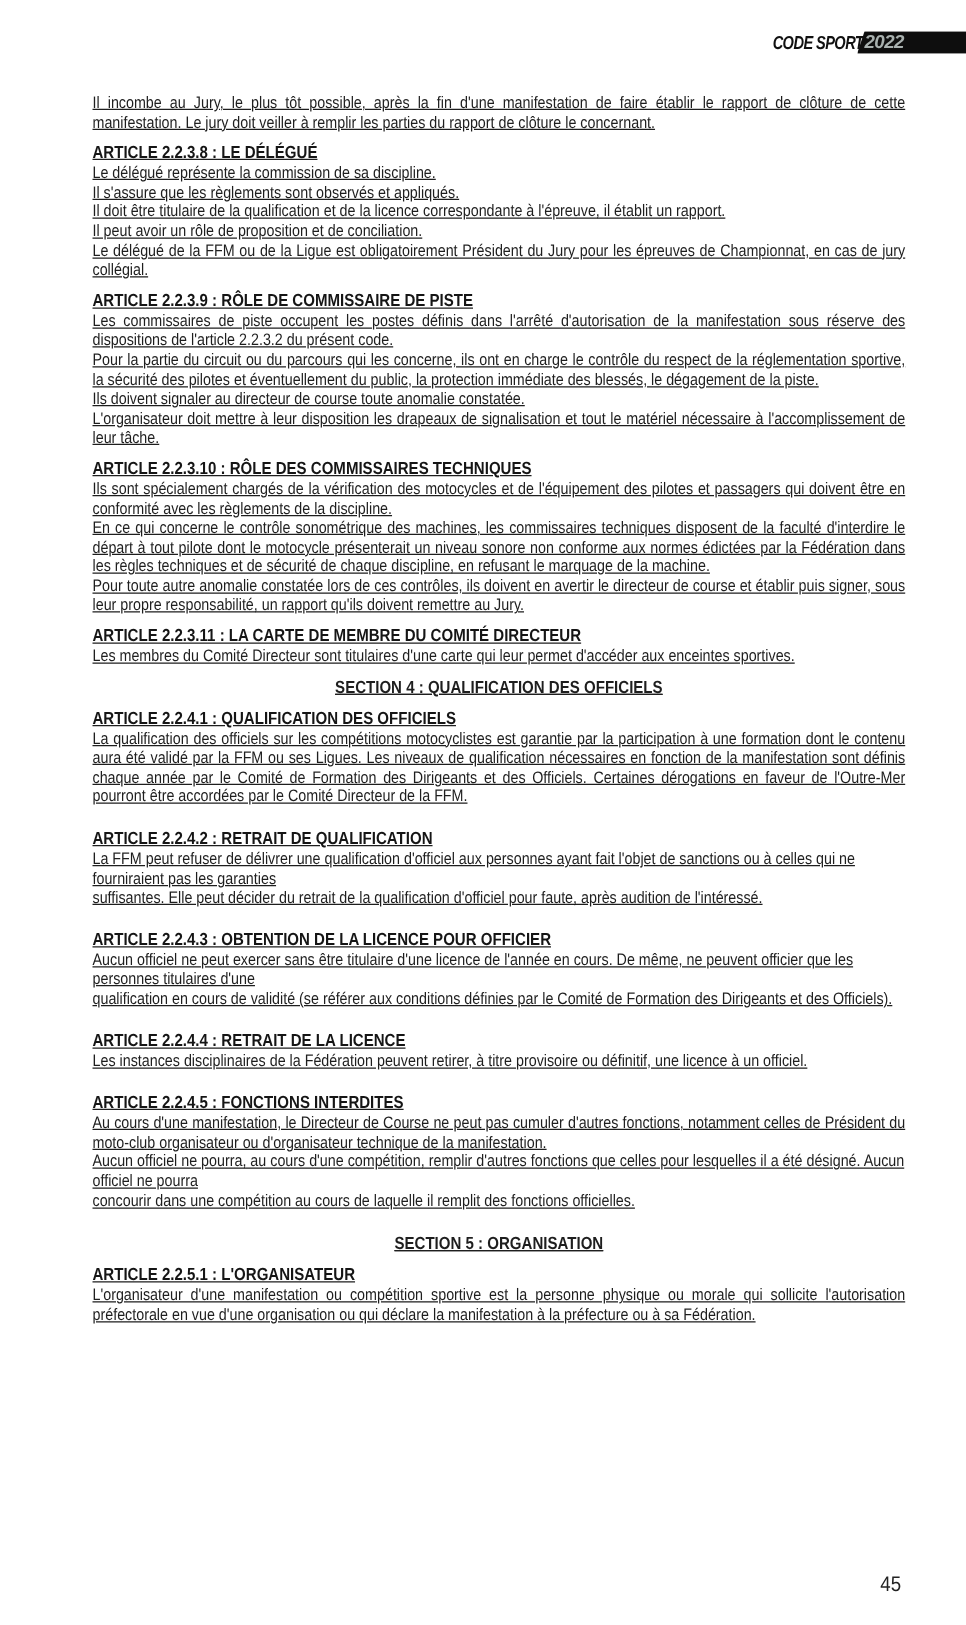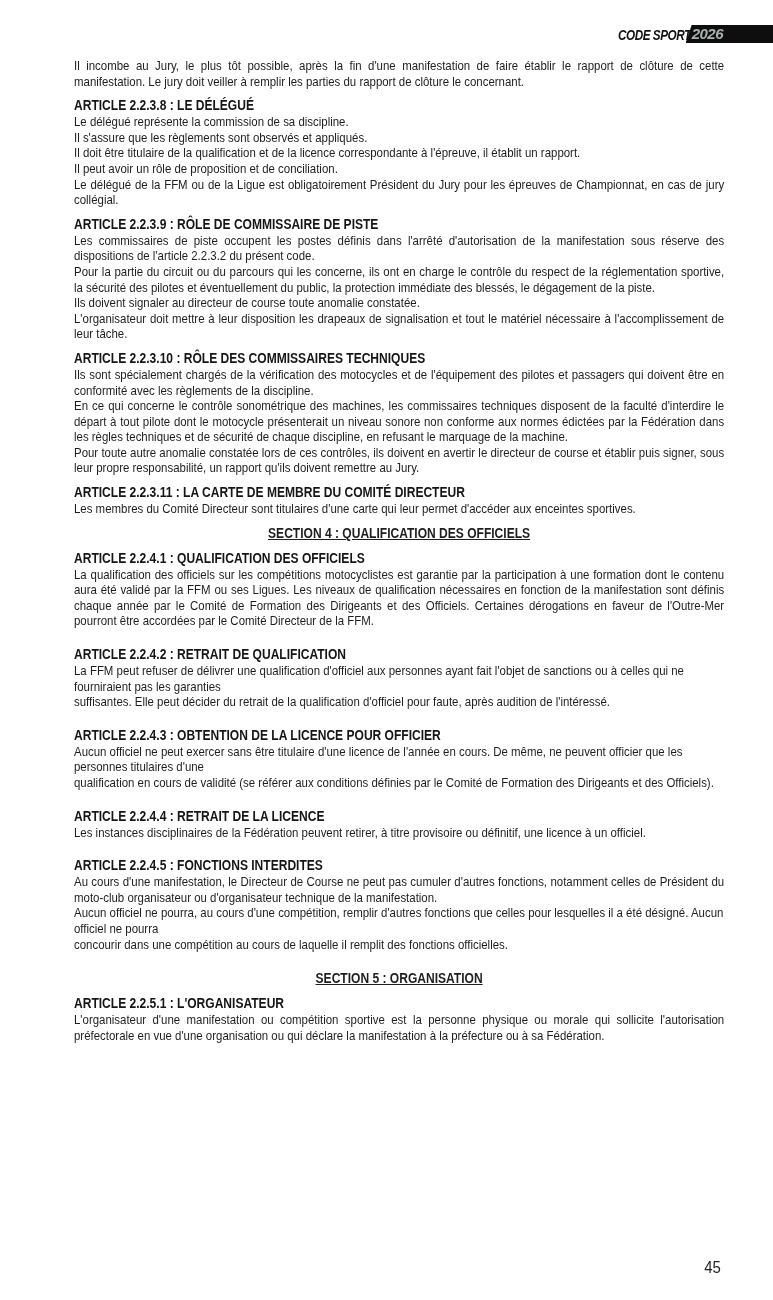--- a/index.html
+++ b/index.html
@@ -1,36 +1,36 @@
 <!DOCTYPE html>
 <html><head>
 <meta charset="utf-8">
 <style>
   html, body { margin: 0; padding: 0; background: #ffffff; }
   body { width: 773px; height: 1300px; position: relative; overflow: hidden; font-family: "Liberation Sans", sans-serif; color: #1e1e1e; }
   .header { position: absolute; top: 24px; right: 0; height: 20px; display: flex; align-items: center; }
   .hdr-title { font-family: "Liberation Sans", sans-serif; font-weight: bold; font-style: italic; font-size: 15px; letter-spacing: -0.6px; color: #111; transform: scaleX(0.78); transform-origin: right center; margin-right: -14px; }
   .hdr-year { background: #0e0e0e; color: #a9b1af; font-weight: bold; font-style: italic; font-size: 15px; height: 18px; line-height: 18px; padding: 0 50px 0 6px; letter-spacing: -0.5px; clip-path: polygon(6px 0, 100% 0, 100% 100%, 0 100%); }
-  .content { position: absolute; left: 74px; top: 58px; width: 650px; }
+  .content { position: absolute; left: 74px; top: 74px; width: 650px; text-decoration: underline; }
   .text { font-size: 13.3px; line-height: 15.6px; transform: scaleX(0.86); transform-origin: left top; width: 756px; }
   p { margin: 0; text-align: justify; }
   p.left { text-align: left; }
   h2 { margin: 0; font-size: 14px; line-height: 17px; font-weight: bold; color: #151515; }
   .article { margin-top: 8px; }
   .article.gap { margin-top: 17px; }
   .section { text-align: center; font-weight: bold; font-size: 14px; line-height: 17px; text-decoration: underline; margin-top: 8px; margin-bottom: 0; }
   .section.gap { margin-top: 18px; }
   .page-number { position: absolute; right: 52px; top: 1258px; font-size: 17px; transform: scaleX(0.88); transform-origin: right top; color: #222; }
 </style>
 </head>
 <body>
 
 <div class="header">
   <span class="hdr-title">CODE SPORTIF</span>
-  <span class="hdr-year">2026</span>
+  <span class="hdr-year">2022</span>
 </div>
 
 <div class="content">
   <div class="text" id="text-root">
     <p>Il incombe au Jury, le plus tôt possible, après la fin d'une manifestation de faire établir le rapport de clôture de cette manifestation. Le jury doit veiller à remplir les parties du rapport de clôture le concernant.</p>
     <div id="blocks">
         <div class="article">
           <h2>ARTICLE 2.2.3.8 : LE DÉLÉGUÉ</h2>
           <p>Le délégué représente la commission de sa discipline.</p>
           <p>Il s'assure que les règlements sont observés et appliqués.</p>

